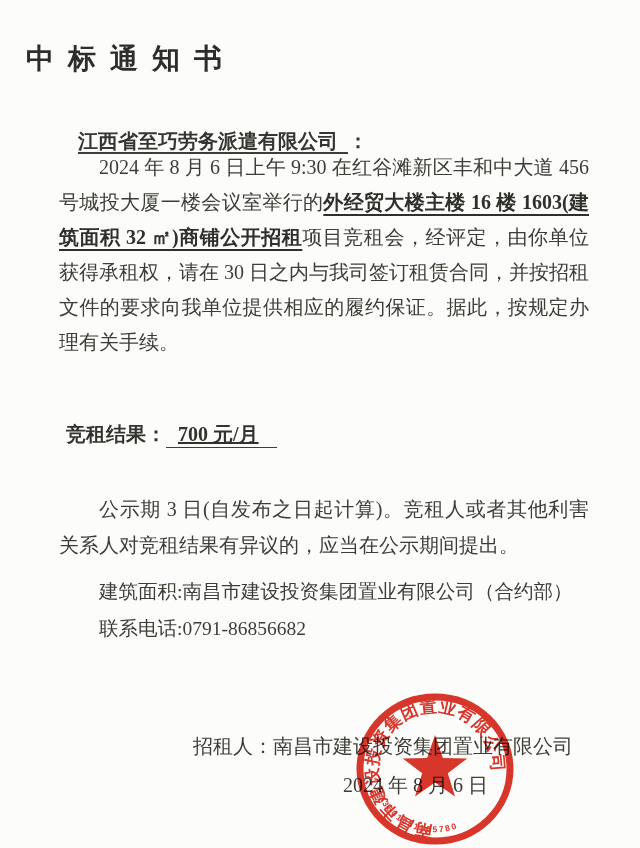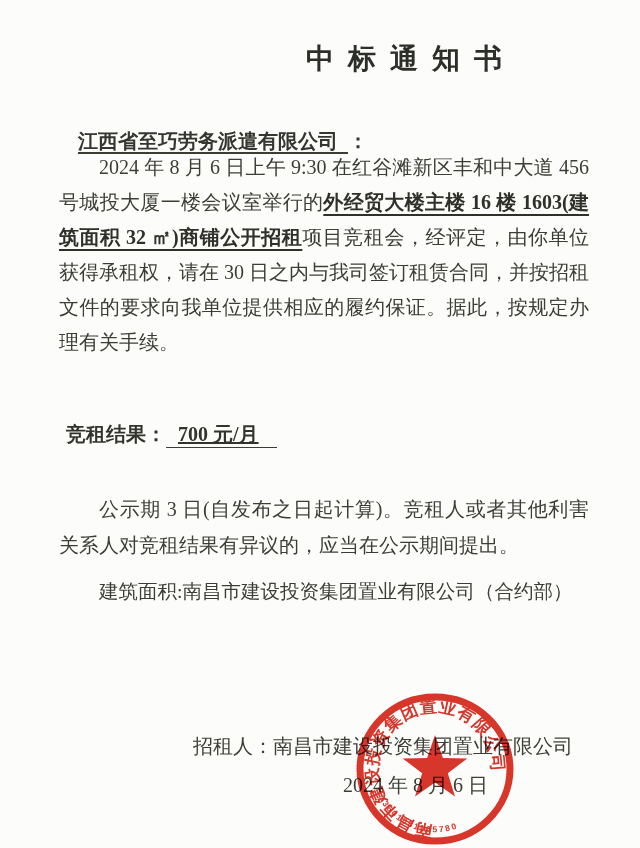--- a/index.html
+++ b/index.html
@@ -10,23 +10,23 @@
   }
   .page{
     position:relative;
     width:640px;height:848px;
     background:#fcfcfa;
     overflow:hidden;
     color:#3c3e36;
   }
   .title{
     position:absolute;
-    left:0;top:40px;width:516px;
+    left:12px;top:40px;width:516px;
     margin:0;
-    text-align:right;
+    text-align:left;
     font-size:28px;
     font-weight:bold;
     color:#2c2e29;
     letter-spacing:14px;
     text-indent:14px;
   }
   .addressee{
     position:absolute;
     left:66px;top:128px;
     font-size:20px;
@@ -132,20 +132,21 @@
   <div class="addressee"><span class="addr-name">江西省至巧劳务派遣有限公司</span><span>：</span></div>
 
   <p class="body-para"><span>2024 年 8 月 6 日上午 9:30 在红谷滩新区丰和中大道 456 号城投大厦一楼会议室举行的</span><span class="hl">外经贸大楼主楼 16 楼 1603(建筑面积 32 ㎡)商铺公开招租</span><span>项目竞租会，经评定，由你单位获得承租权，请在 30 日之内与我司签订租赁合同，并按招租文件的要求向我单位提供相应的履约保证。据此，按规定办理有关手续。</span></p>
 
   <div class="result"><span class="result-label">竞租结果：</span><span class="result-value">700 元/月</span></div>
 
   <p class="notice">公示期 3 日(自发布之日起计算)。竞租人或者其他利害关系人对竞租结果有异议的，应当在公示期间提出。</p>
 
   <div class="supervisor">建筑面积:南昌市建设投资集团置业有限公司（合约部）</div>
 
+  <div class="phone">联系电话:0791-86856682</div>
 
   <div class="issuer"><span>招租人：</span><span>南昌市建设投资集团置业有限公司</span></div>
 
   <div class="date">2024 年 8 月 6 日</div>
 
   <svg class="seal" width="164" height="156" viewBox="0 0 164 156">
     <defs>
       <path id="sealTextPath" d="M 82,134 A 57,57 0 1 1 139,77" fill="none"></path>
       <path id="sealNumPath" d="M 27,108 A 63,63 0 0 0 137,108" fill="none"></path>
     </defs>

